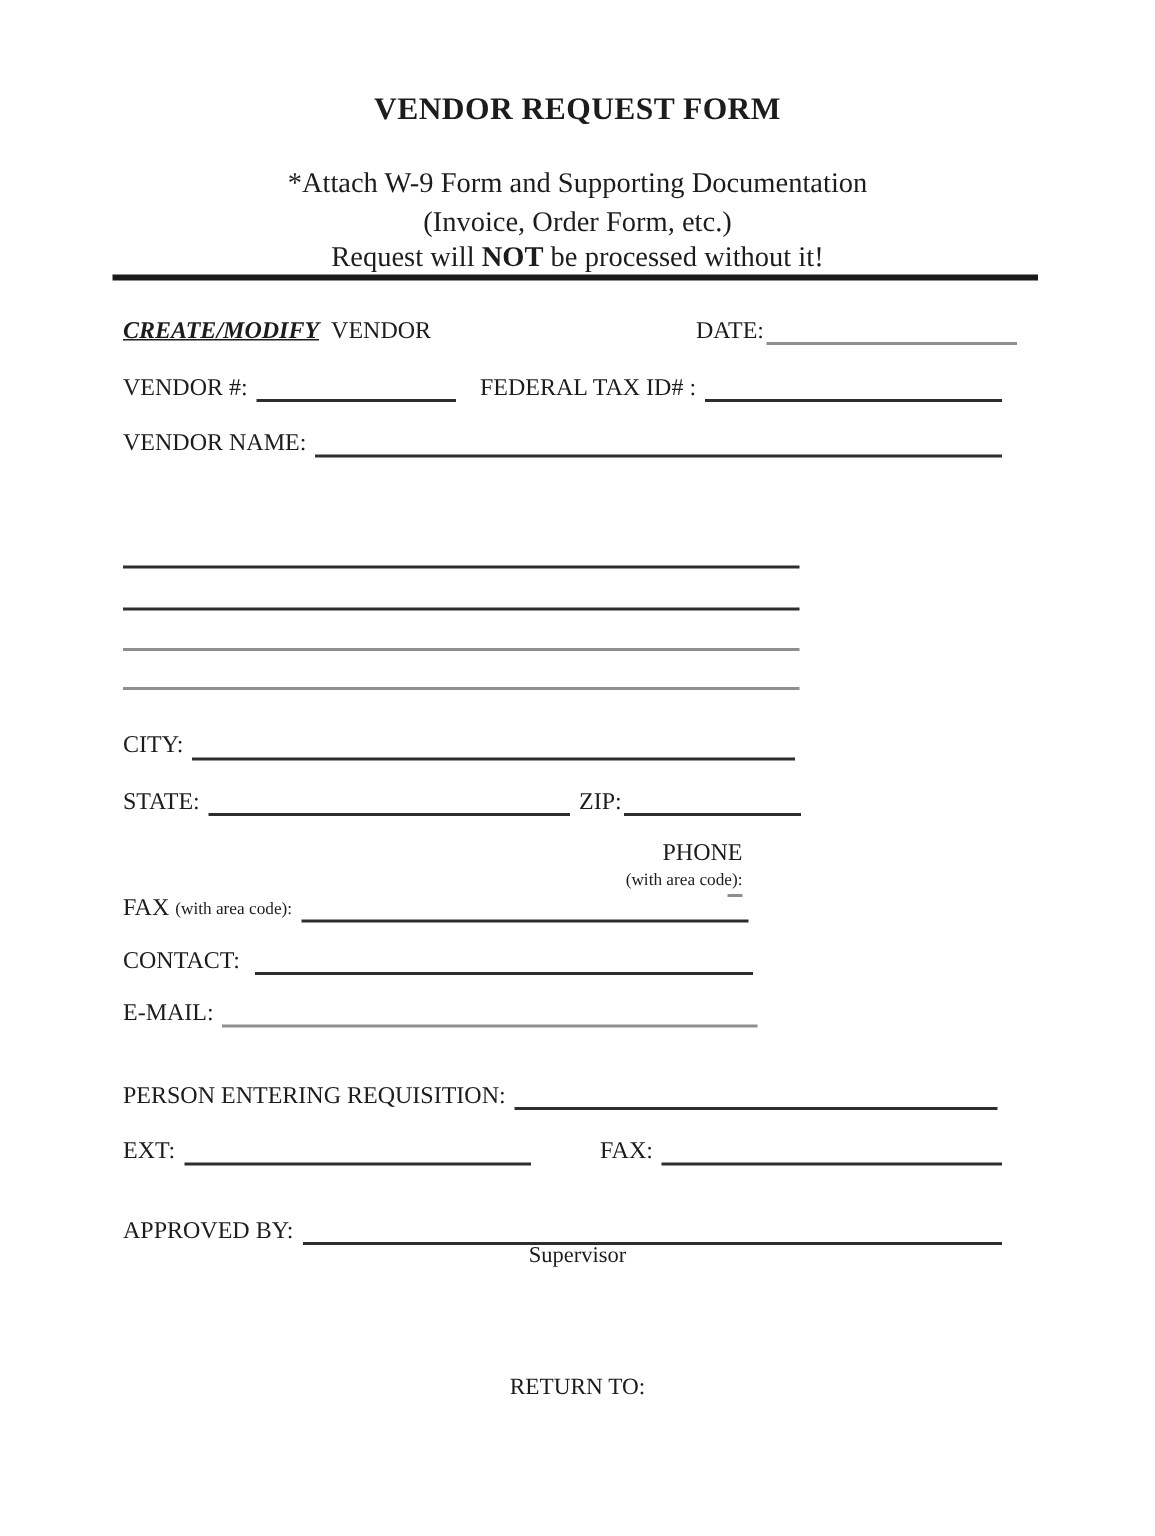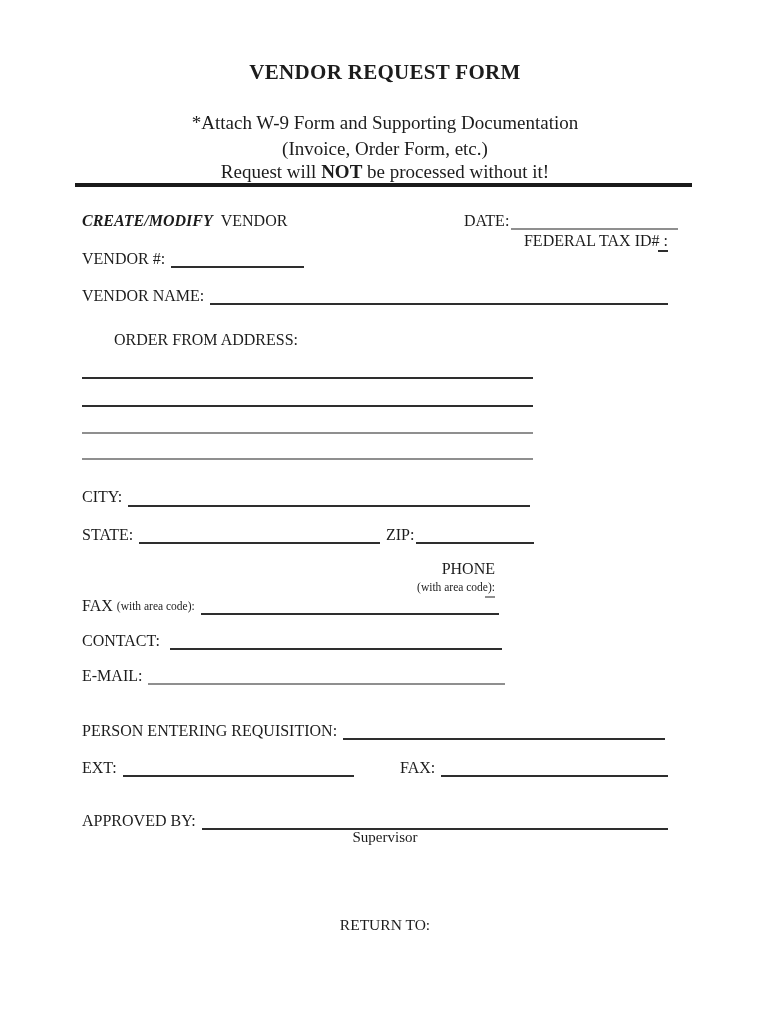--- a/index.html
+++ b/index.html
@@ -36,21 +36,21 @@
     margin-left:6px;
     min-width:10px;
   }
   .fill.gray{border-bottom-color:var(--line-gray);}
   .hline{
     position:absolute;
     height:0;
     border-bottom:2px solid var(--line-dark);
   }
   .hline.gray{border-bottom-color:var(--line-gray);}
-  .bi{font-weight:bold;font-style:italic;}
+  .bi{font-weight:bold;font-style:italic;text-decoration:underline;}
   .small-note{font-size:11.5px;line-height:18px;margin-left:4px;}
   .gapword{margin-left:8px;}
   .supervisor{font-size:15px;}
   .footer{
     position:absolute;left:0;width:770px;
     text-align:center;font-size:15.5px;line-height:18.5px;
     white-space:pre;
   }
 </style>
 </head>
@@ -76,33 +76,30 @@
   </div>
   <div class="row" style="left:464px;top:210px;width:214px;">
     <span class="lbl">DATE:</span>
     <span class="fill gray" style="margin-left:2px;"></span>
   </div>
 
   <div class="row" style="left:82px;top:248px;width:222px;">
     <span class="lbl">VENDOR #:</span>
     <span class="fill"></span>
   </div>
-  <div class="row" style="left:320px;top:232px;width:348px;flex-direction:column;">
+  <div class="row" style="left:320px;top:248px;width:348px;">
     <span class="lbl">FEDERAL TAX ID# :</span>
     <span class="fill"></span>
   </div>
 
   <div class="row" style="left:82px;top:285px;width:586px;">
     <span class="lbl">VENDOR NAME:</span>
     <span class="fill"></span>
   </div>
 
-  <div class="row" style="left:114px;top:329px;width:300px;">
-    <span class="lbl">ORDER FROM ADDRESS:</span>
-  </div>
 
   <div class="hline" style="left:82px;top:377px;width:451px;"></div>
   <div class="hline" style="left:82px;top:405px;width:451px;"></div>
   <div class="hline gray" style="left:82px;top:432px;width:451px;"></div>
   <div class="hline gray" style="left:82px;top:458px;width:451px;"></div>
 
   <div class="row" style="left:82px;top:487px;width:448px;align-items:center;">
     <span class="lbl">CITY:</span>
     <span class="fill"></span>
   </div>

